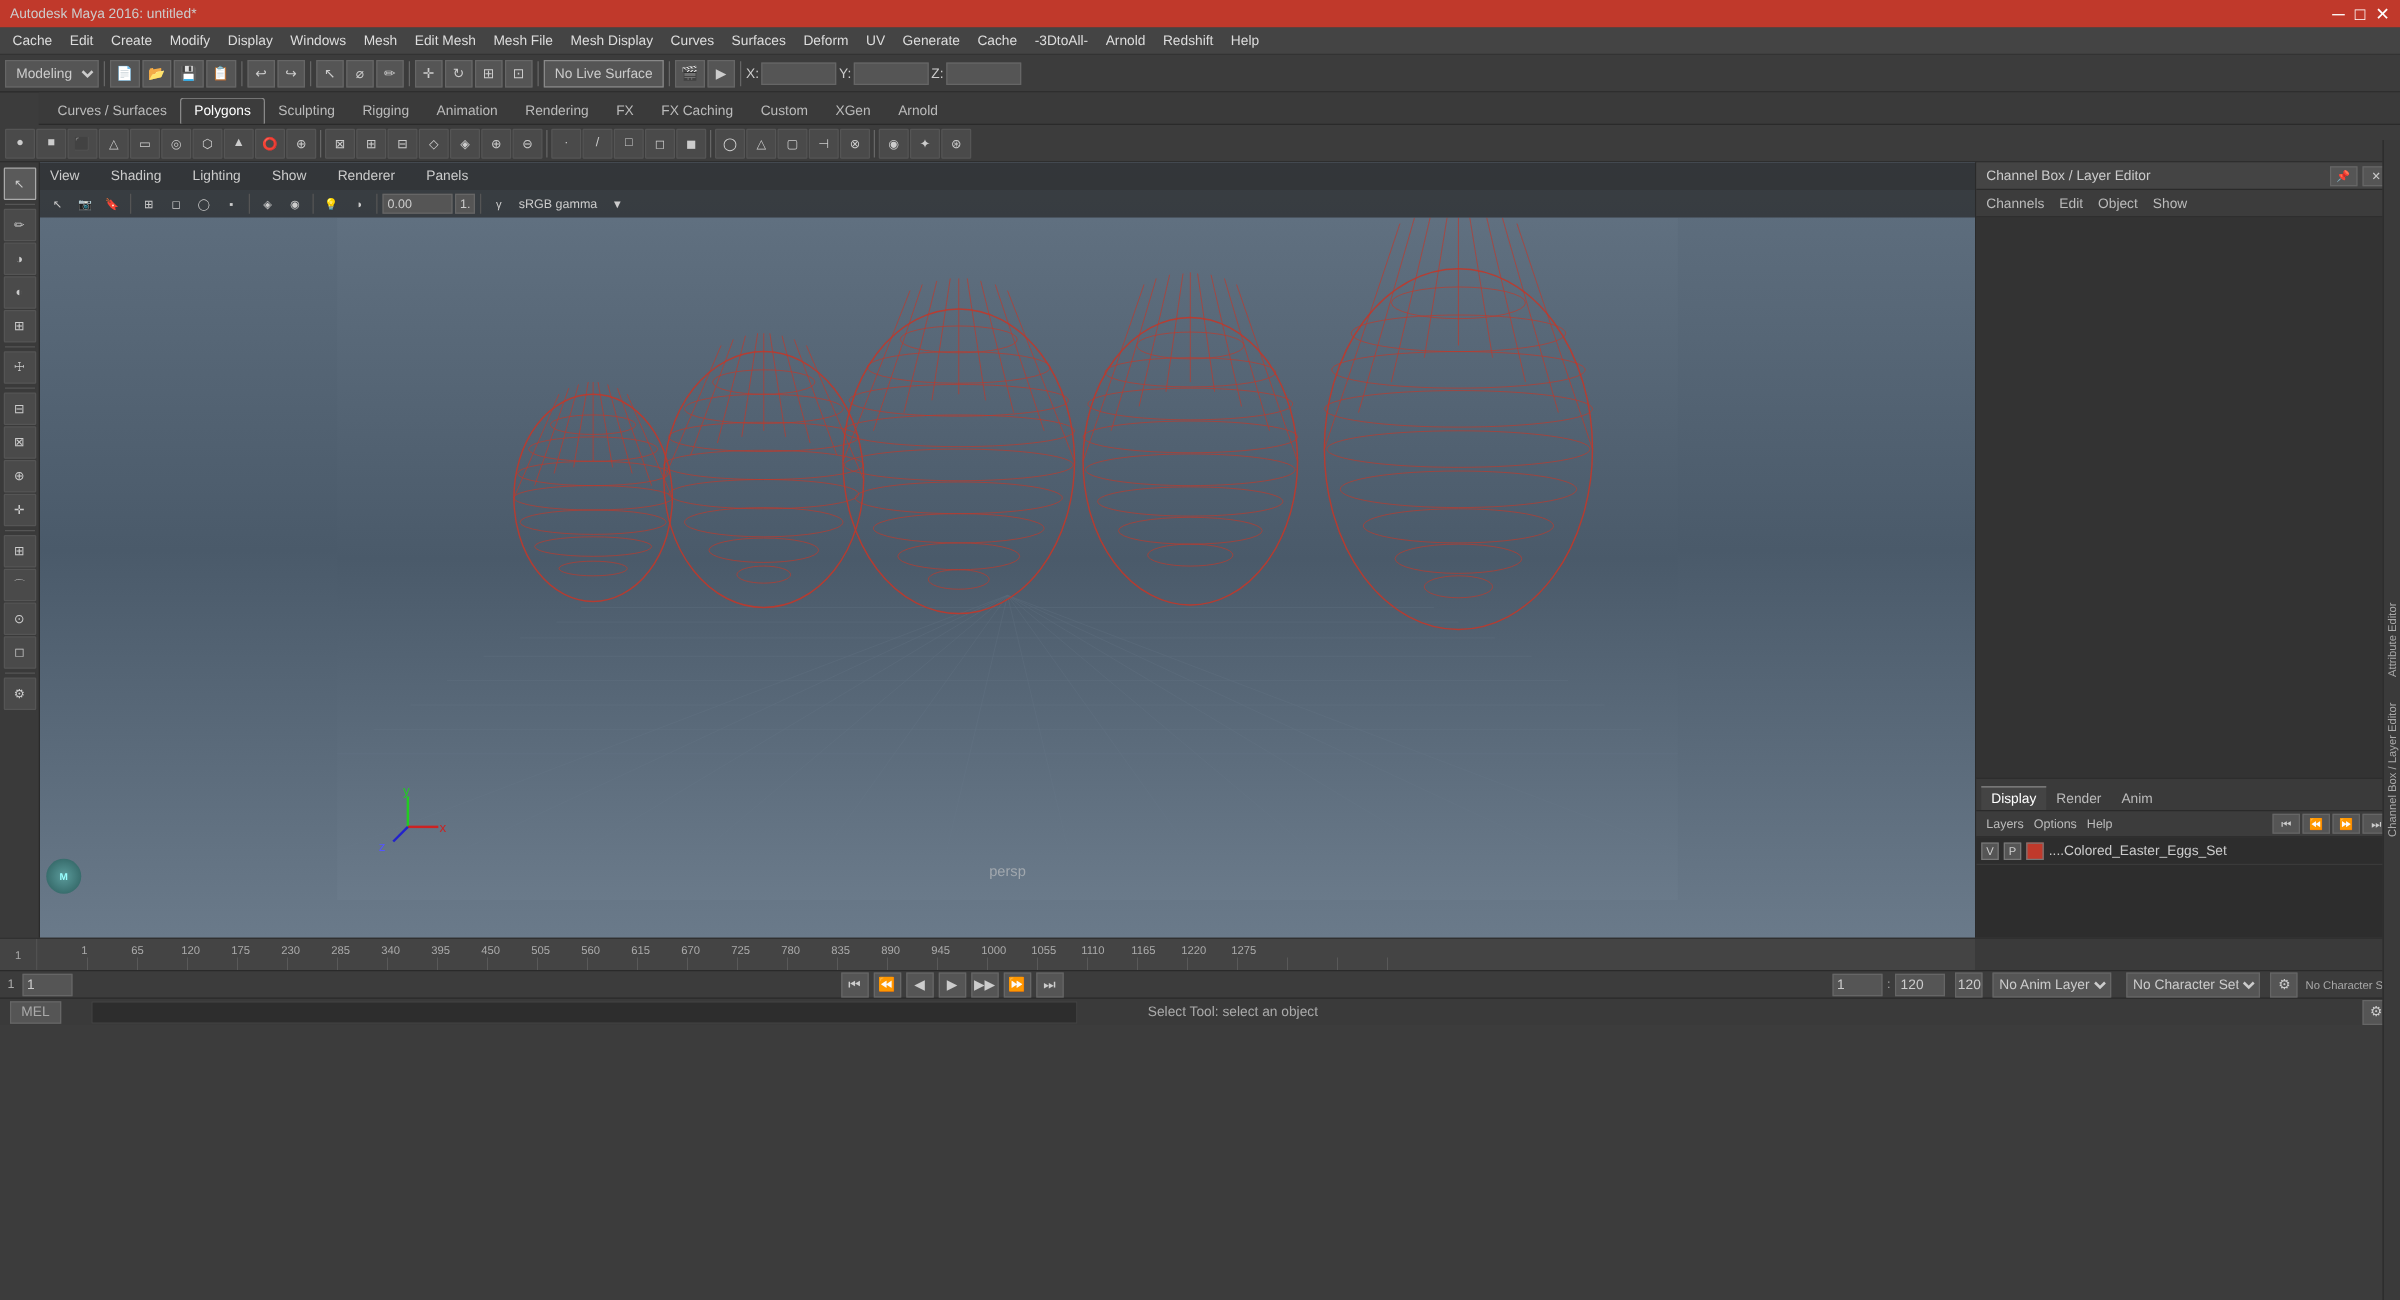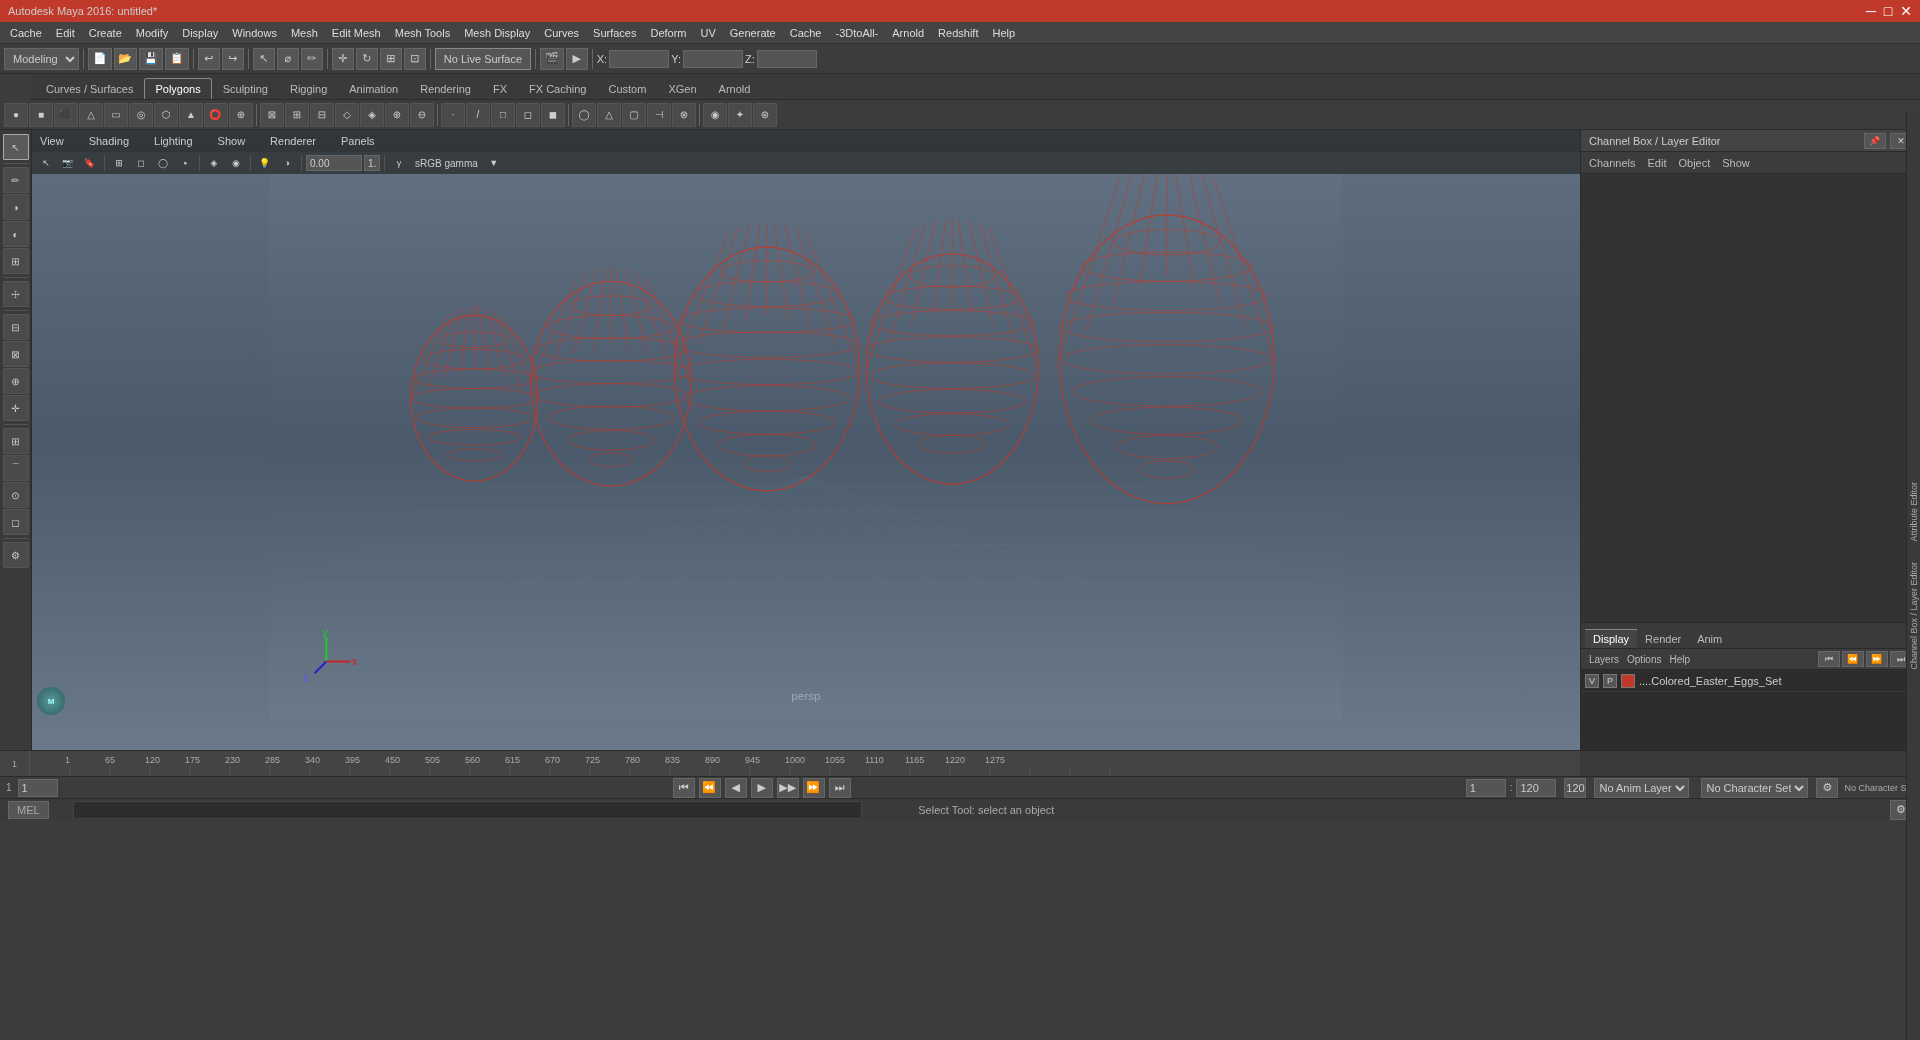--- a/index.html
+++ b/index.html
@@ -197,21 +197,21 @@
 
 <div id="menubar">
   <span class="menu-item">Cache</span>
   <span class="menu-item">Edit</span>
   <span class="menu-item">Create</span>
   <span class="menu-item">Modify</span>
   <span class="menu-item">Display</span>
   <span class="menu-item">Windows</span>
   <span class="menu-item">Mesh</span>
   <span class="menu-item">Edit Mesh</span>
-  <span class="menu-item">Mesh Tools</span>
+  <span class="menu-item">Mesh File</span>
   <span class="menu-item">Mesh Display</span>
   <span class="menu-item">Curves</span>
   <span class="menu-item">Surfaces</span>
   <span class="menu-item">Deform</span>
   <span class="menu-item">UV</span>
   <span class="menu-item">Generate</span>
   <span class="menu-item">Cache</span>
   <span class="menu-item">-3DtoAll-</span>
   <span class="menu-item">Arnold</span>
   <span class="menu-item">Redshift</span>

